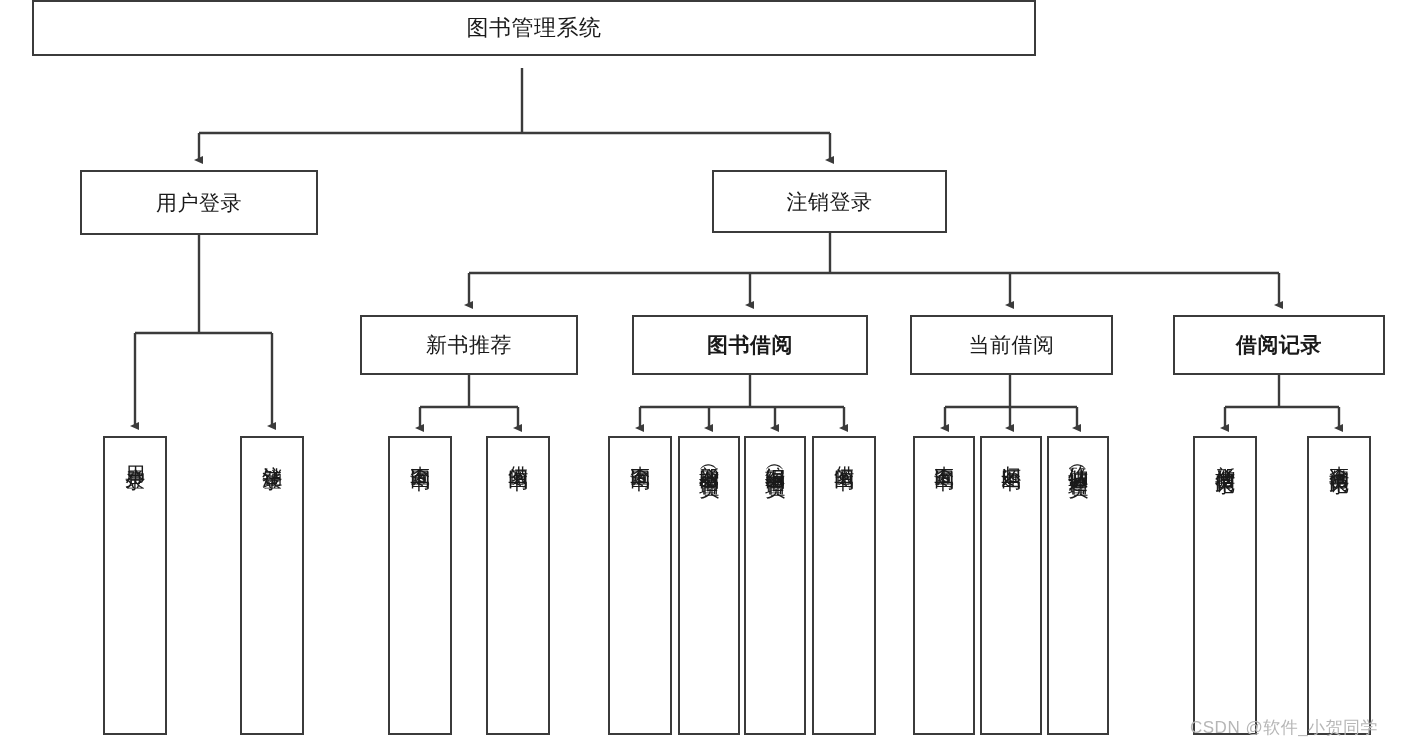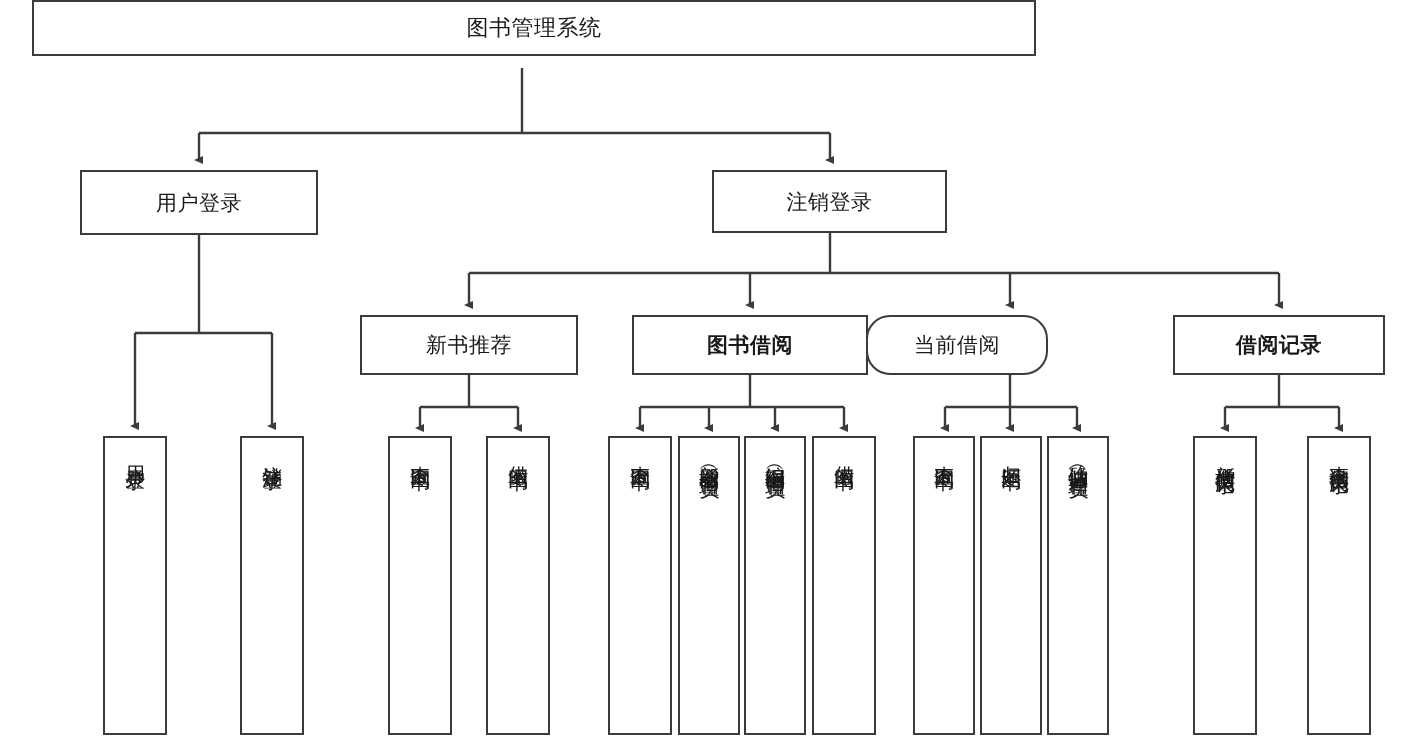--- a/index.html
+++ b/index.html
@@ -137,21 +137,21 @@
   </div>
 
   <div class="node horiz" style="left:360px; top:315px; width:218px; height:60px;text-align:right;">
     <span>新书推荐</span>
   </div>
 
   <div class="node horiz" style="left:632px; top:315px; width:236px; height:60px;font-weight:bold;">
     <span>图书借阅</span>
   </div>
 
-  <div class="node horiz" style="left:866px; top:315px; width:182px; height:60px;border-radius:24px;">
+  <div class="node horiz" style="left:910px; top:315px; width:203px; height:60px;">
     <span>当前借阅</span>
   </div>
 
   <div class="node horiz" style="left:1173px; top:315px; width:212px; height:60px;font-weight:bold;">
     <span>借阅记录</span>
   </div>
 
   <div class="node leaf" style="left:103px; top:436px; width:64px; height:299px;">
     <span class="vtext">用户登录</span>
   </div>
@@ -197,14 +197,15 @@
   </div>
 
   <div class="node leaf" style="left:1193px; top:436px; width:64px; height:299px;">
     <span class="vtext">新增借阅记录</span>
   </div>
 
   <div class="node leaf" style="left:1307px; top:436px; width:64px; height:299px;">
     <span class="vtext">查询借阅记录</span>
   </div>
 
+  <div class="watermark" style="left:1190px; top:716px;">CSDN @软件_小贺同学</div>
 
 </div>
 
 </body></html>

